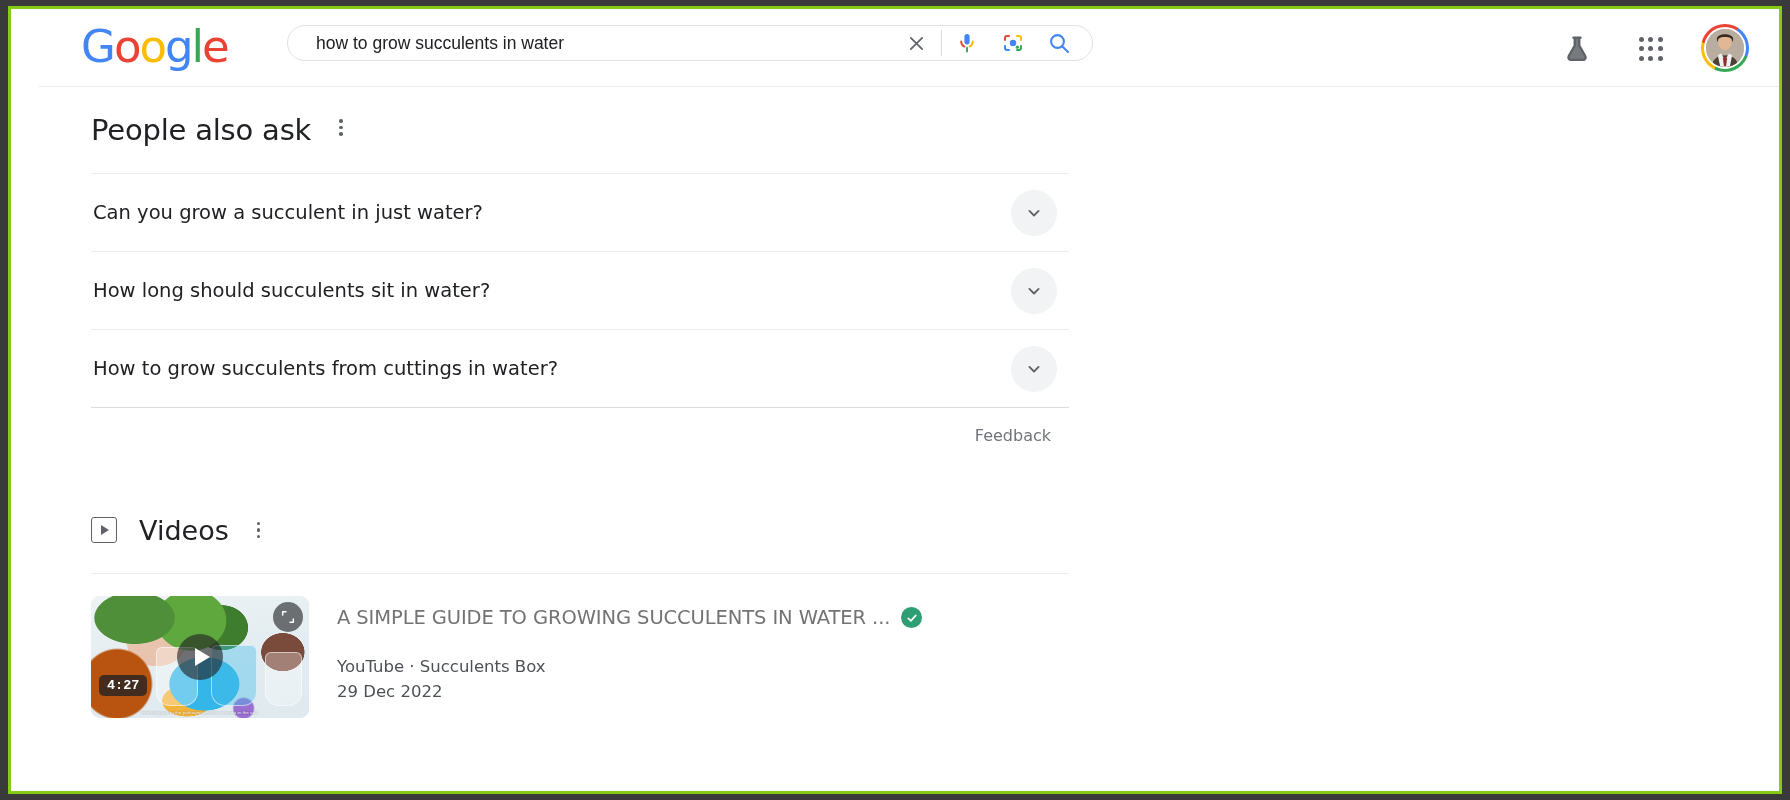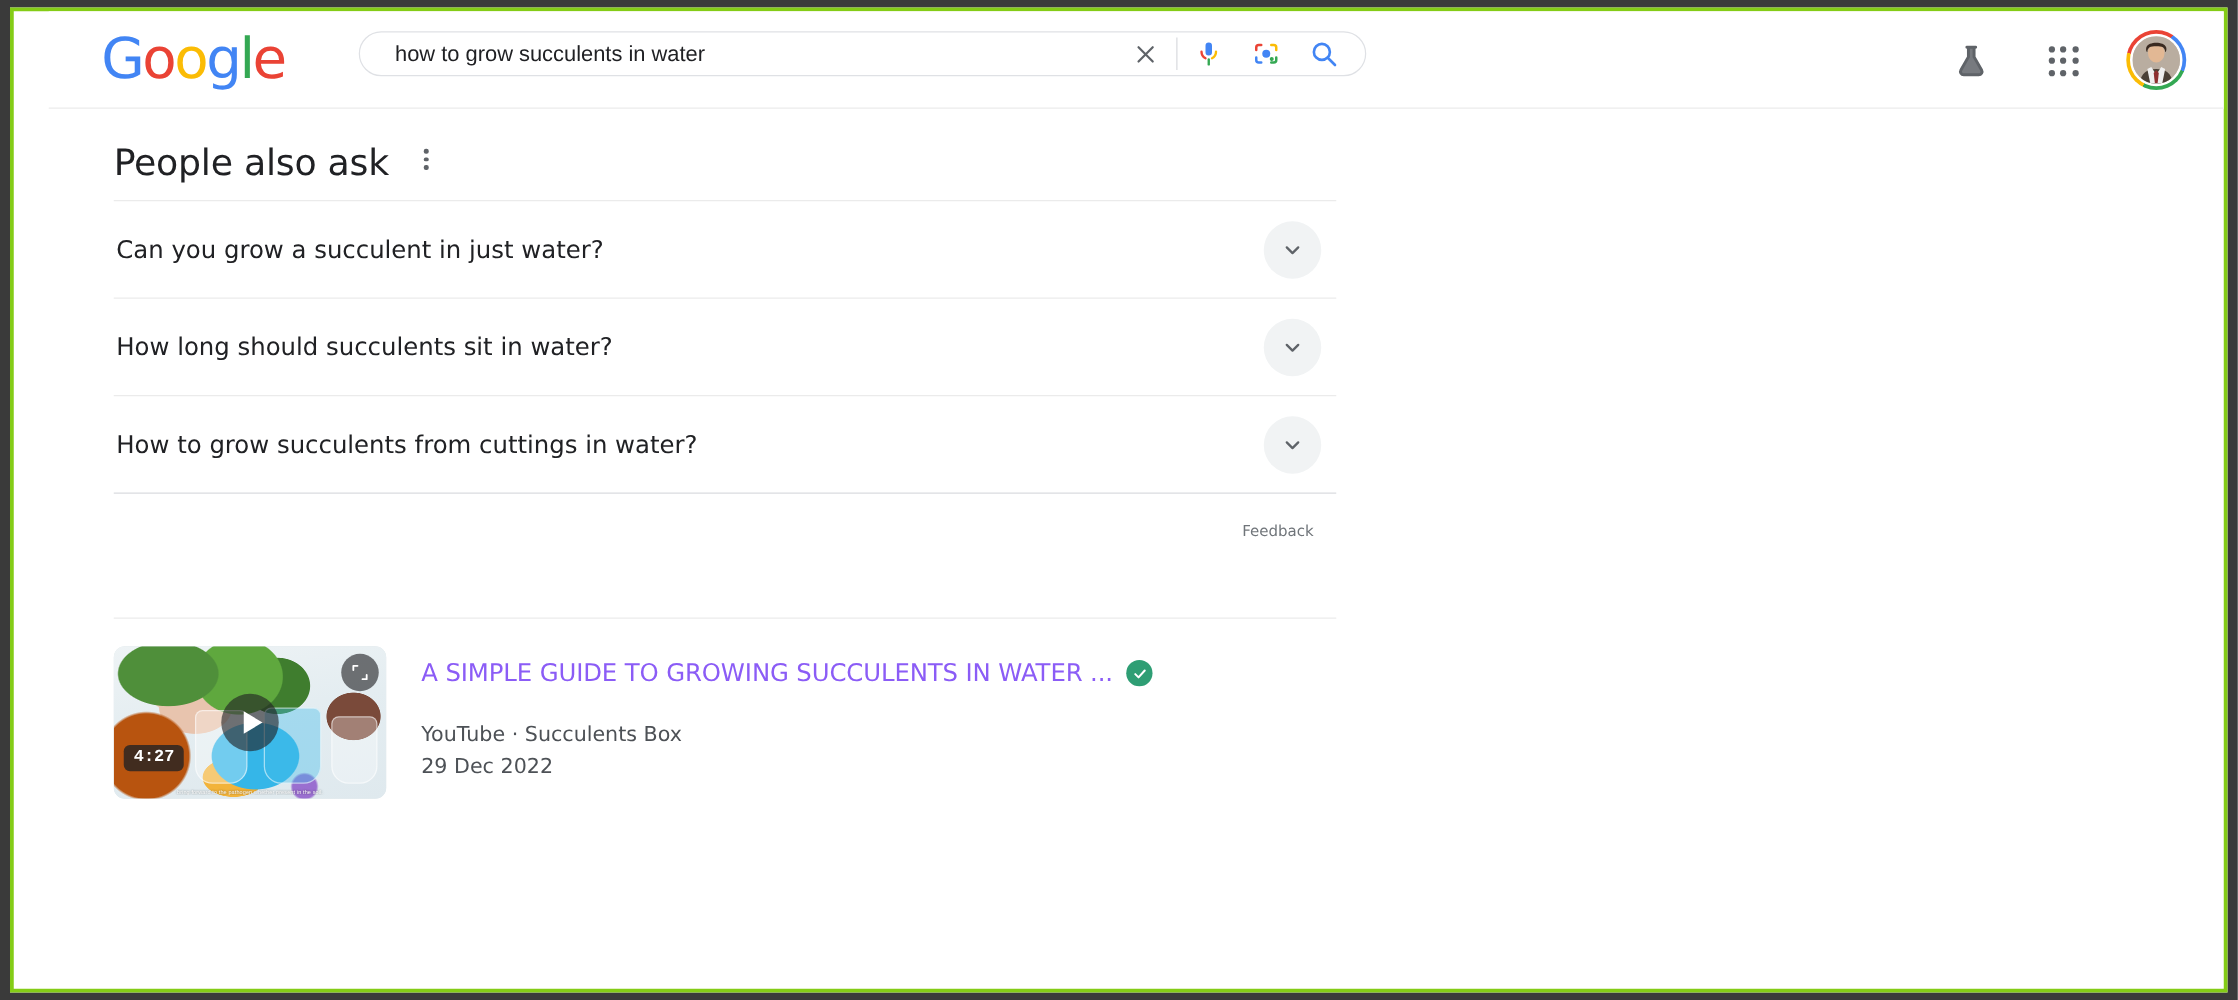--- a/index.html
+++ b/index.html
@@ -182,21 +182,21 @@
   }
   .kebab i {
     width: 3.5px;
     height: 3.5px;
     border-radius: 50%;
     background: #5f6368;
     display: block;
   }
 
   #paa-list {
-    margin-top: 3px;
+    margin-top: 16px;
     width: 978px;
   }
   .paa-item {
     display: flex;
     align-items: center;
     justify-content: space-between;
     border-top: 1px solid #ebebeb;
     height: 78px;
     cursor: pointer;
   }
@@ -221,21 +221,21 @@
   }
   #paa-footer {
     border-top: 1px solid #dadce0;
     height: 38px;
     display: flex;
     align-items: flex-end;
     justify-content: flex-end;
     padding-right: 18px;
   }
   #feedback-link {
-    font-size: 12px;
+    font-size: 16px;
     color: #70757a;
     cursor: pointer;
     font-family: "DejaVu Sans", sans-serif;
   }
 
   
   #videos-section { margin-top: 62px; }
   #videos-header {
     display: flex;
     align-items: center;
@@ -370,21 +370,21 @@
   #video-info {
     margin-left: 28px;
     padding-top: 10px;
   }
   #video-title-row {
     display: flex;
     align-items: center;
   }
   #video-title {
     font-size: 19.5px;
-    color: #8b5cf6;
+    color: #737373;
     font-family: "DejaVu Sans", sans-serif;
     cursor: pointer;
     letter-spacing: -0.1px;
   }
   #verified-badge {
     width: 21px;
     height: 21px;
     border-radius: 50%;
     background: #2e9e74;
     margin-left: 11px;
@@ -531,20 +531,31 @@
             </span>
           </div>
 
           <div id="paa-footer">
             <span id="feedback-link">Feedback</span>
           </div>
         </div>
       </div>
 
       <div id="videos-section">
+        <div id="videos-header">
+          <span id="video-badge-icon">
+            <span class="tri"></span>
+          </span>
+          <span id="videos-title">Videos</span>
+          <span class="kebab">
+            <i></i>
+              <i></i>
+              <i></i>
+          </span>
+        </div>
         <div id="videos-divider"></div>
 
         <div id="video-result">
 
           <div id="video-thumb">
             <div class="thumb-bg"></div>
             <div class="thumb-jar-a"></div>
             <div class="thumb-jar-b"></div>
             <div class="thumb-jar-c"></div>
 

